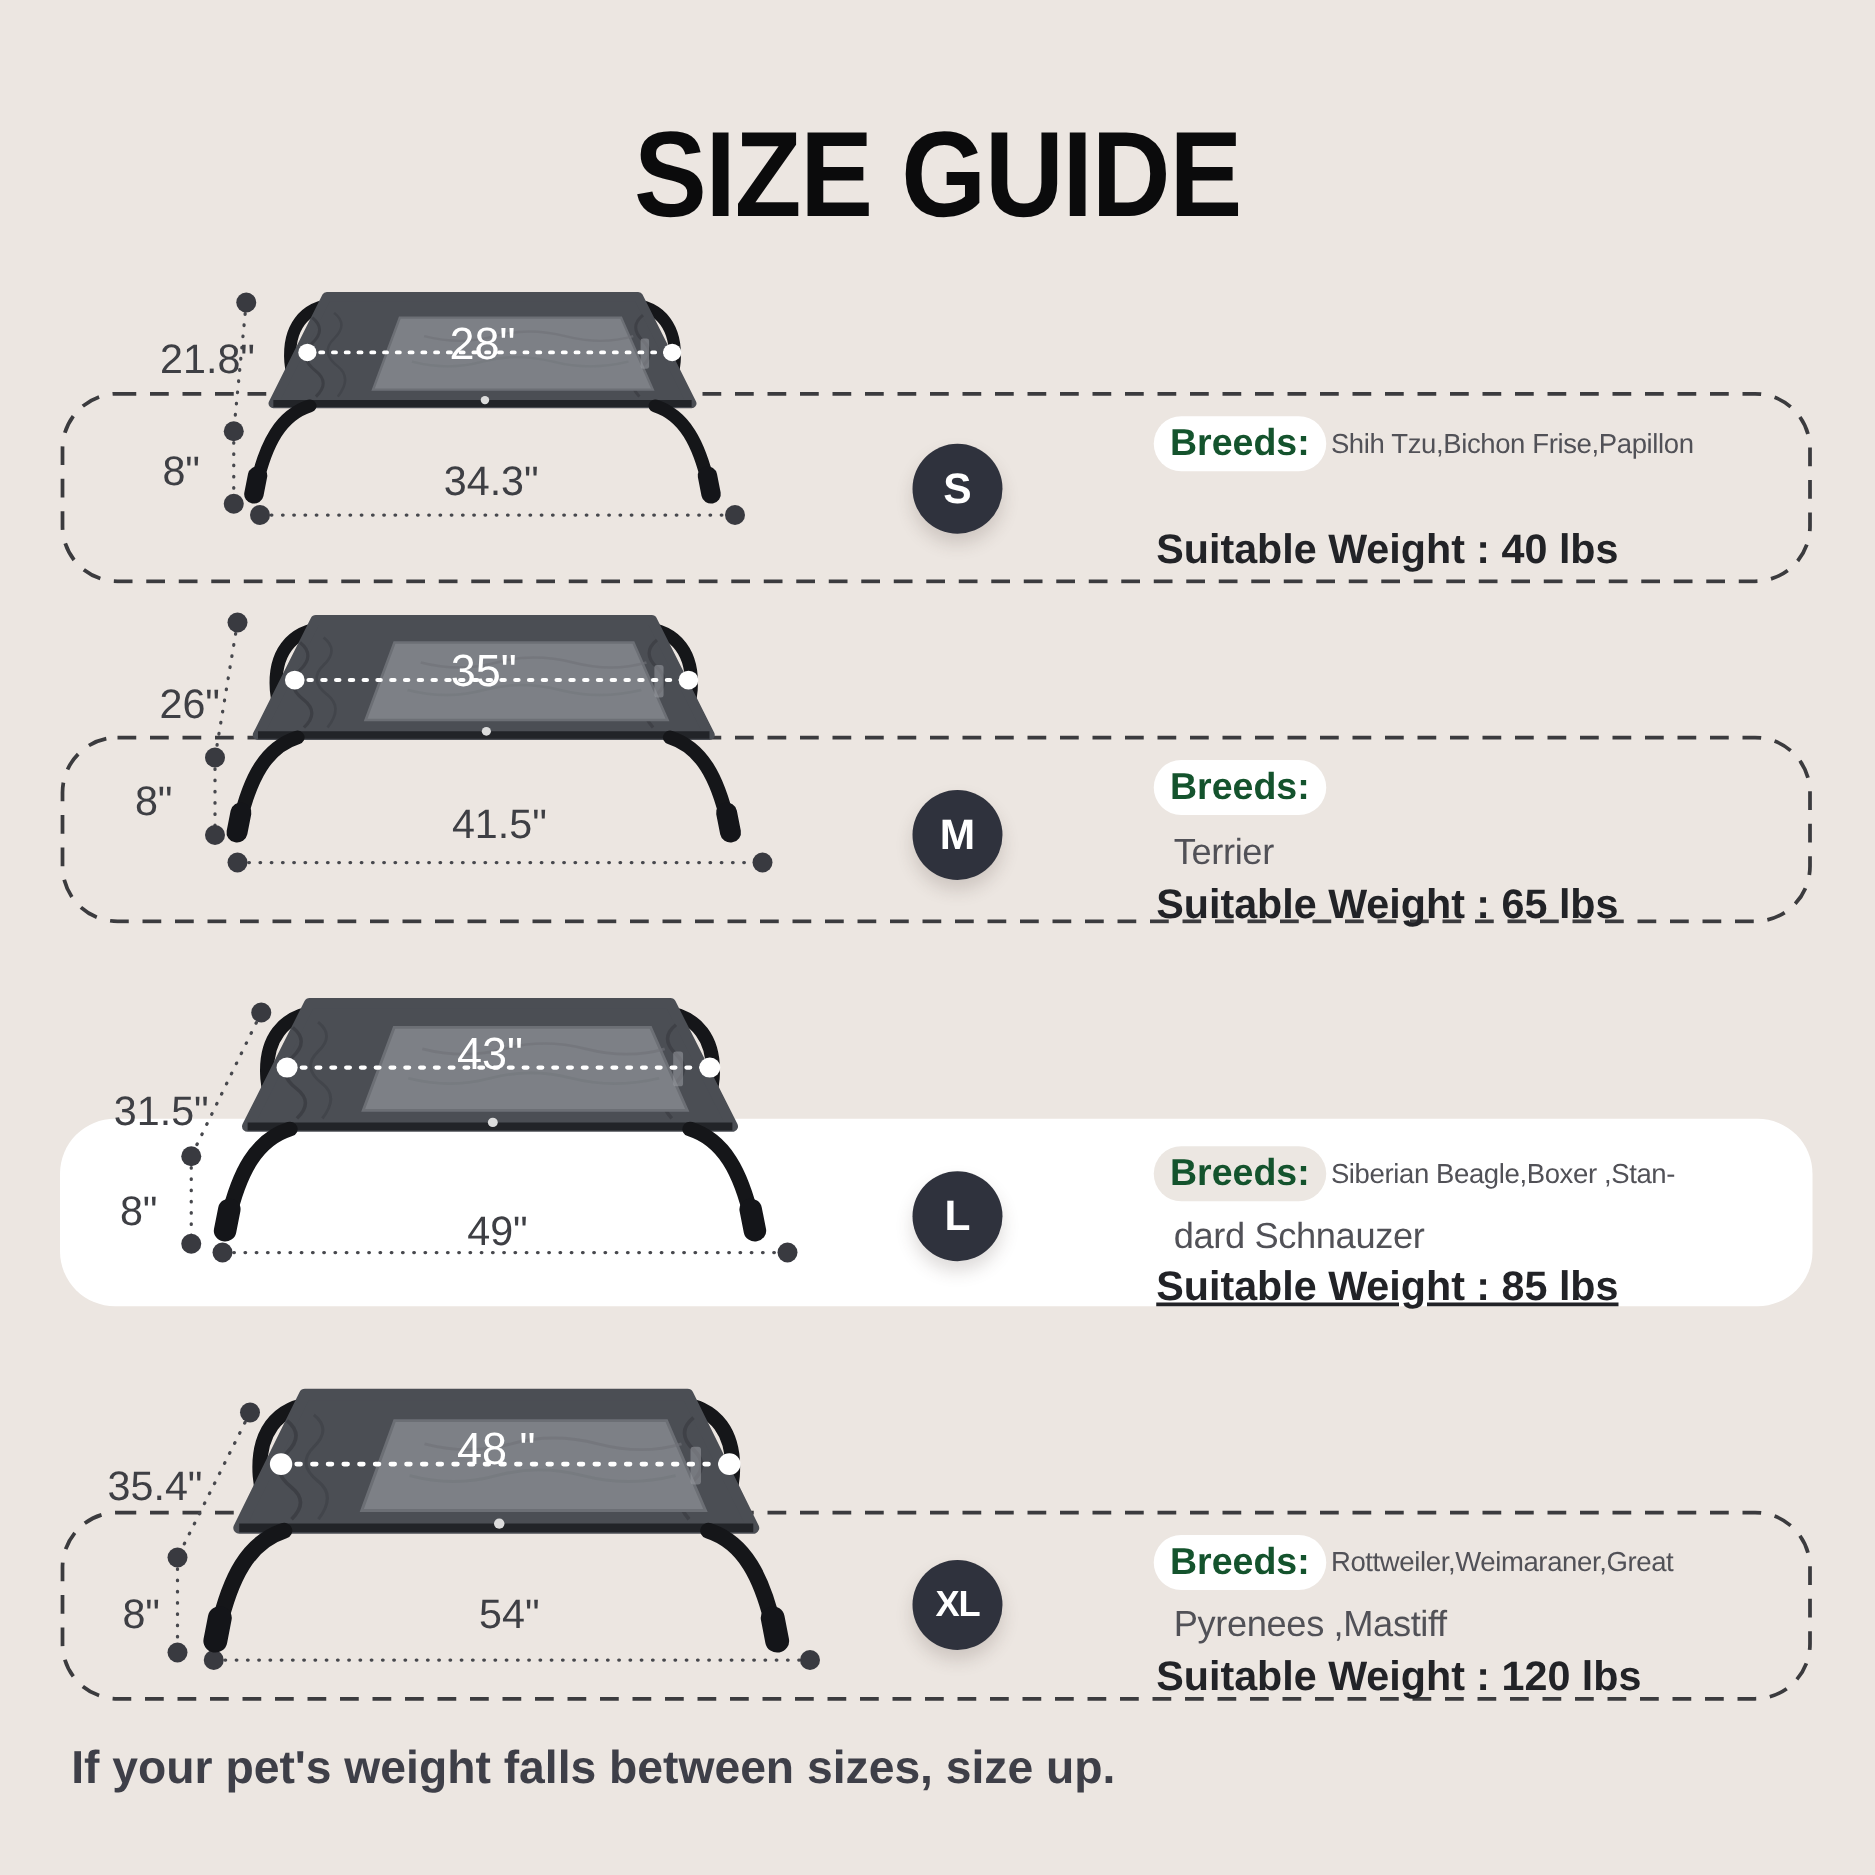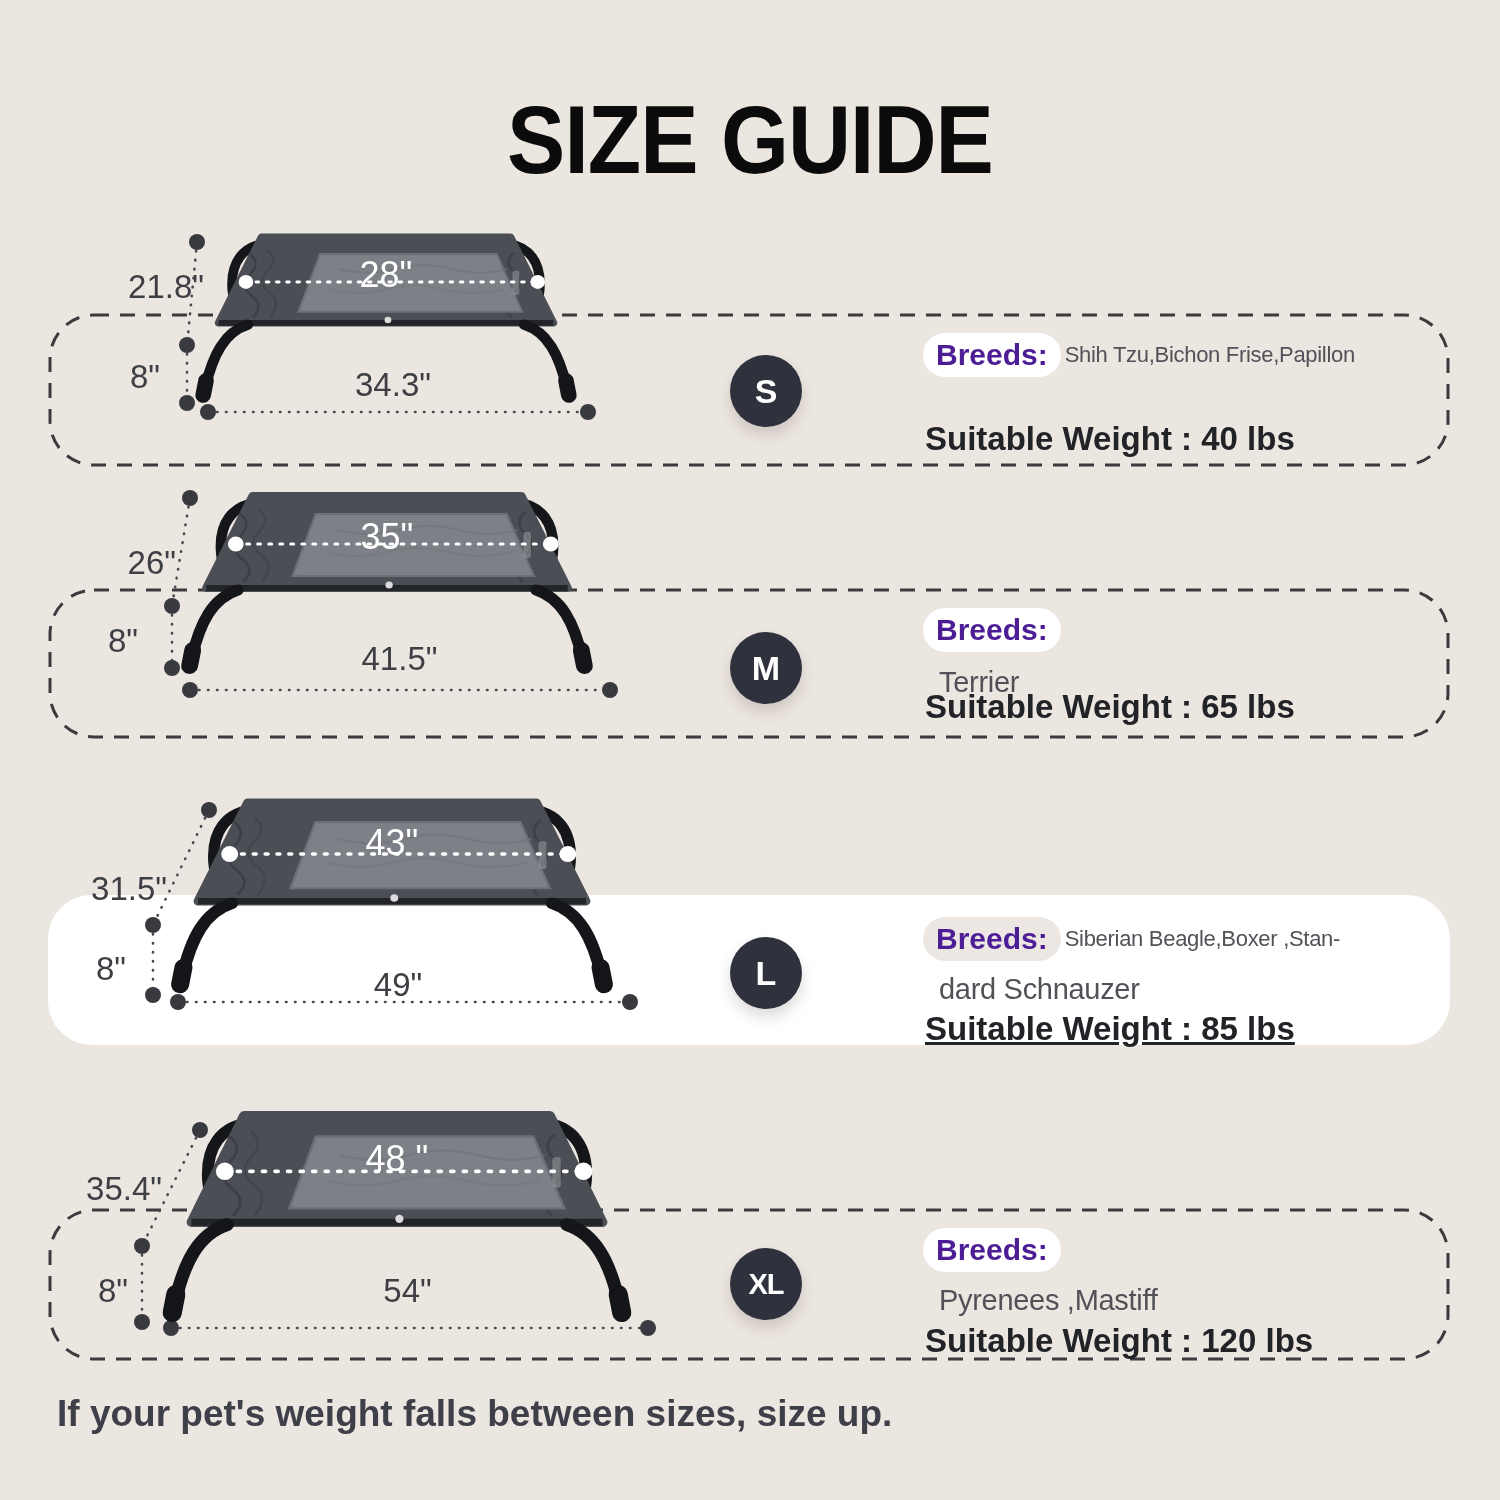--- a/index.html
+++ b/index.html
@@ -34,21 +34,21 @@
   .badge{
     position:absolute;z-index:4;width:72px;height:72px;border-radius:50%;
     background:#2f323d;color:#fff;display:flex;align-items:center;justify-content:center;
     font-weight:700;font-size:34px;box-shadow:0 8px 14px rgba(70,58,50,.18);
   }
   .badge.badge-xl{font-size:29px;letter-spacing:-1px;}
   .info{position:absolute;left:923px;z-index:4;width:560px;}
   .breeds-row{position:absolute;left:0;display:flex;align-items:center;white-space:nowrap;}
   .pill{
     display:inline-block;background:#ffffff;border-radius:22px;
-    padding:5px 13px;font-weight:700;font-size:30px;color:#4c1d95;
+    padding:5px 13px;font-weight:700;font-size:30px;color:#14532d;
   }
   .row--highlight .pill{background:#ece7e2;}
   .bval{font-size:22px;color:#515157;margin-left:4px;letter-spacing:-.3px;}
   .bval2{position:absolute;left:16px;font-size:29px;color:#515157;letter-spacing:-.3px;white-space:nowrap;text-align:center;}
   .weight{position:absolute;left:2px;font-size:33px;font-weight:700;color:#222327;white-space:nowrap;}
   .footer-note{
     position:absolute;left:57px;top:1393px;z-index:4;
     font-size:37px;font-weight:700;color:#3e3f48;
   }
 </style>
@@ -138,21 +138,21 @@
   <div class="dim dim-r" style="left:70px;top:134px;width:68px;">8"</div>
   <div class="dim dim-c" style="left:292px;top:152px;width:215px;">41.5"</div>
   <div class="badge" style="left:730px;top:144px;">
       <span>M</span>
     </div>
   <div class="info">
     <div class="breeds-row" style="top:120px;">
       <span class="pill">Breeds:</span>
     </div>
     <div class="bval2" style="top:178px;">Terrier</div>
-    <div class="weight" style="top:200px;">Suitable Weight : 65 lbs</div>
+    <div class="weight" style="top:216px;">Suitable Weight : 65 lbs</div>
   </div>
 </section>
 
 <section class="row row--highlight" style="top:786px;height:315px;">
   <div class="rowbox-solid" style="left:48px;top:109px;width:1402px;height:150px;"></div>
   <svg class="ann" width="700" height="315">
     <path class="dotline" d="M209,24 L153,139"></path>
     <circle class="dot" cx="209" cy="24" r="8"></circle>
     <path class="dotline" d="M153,139 L153,209"></path>
     <circle class="dot" cx="153" cy="139" r="8"></circle>
@@ -201,19 +201,20 @@
   <div class="dim dim-top" style="left:297px;top:52px;width:200px;">48 "</div>
   <div class="dim dim-r" style="left:10px;top:84px;width:152px;">35.4"</div>
   <div class="dim dim-r" style="left:60px;top:186px;width:68px;">8"</div>
   <div class="dim dim-c" style="left:300px;top:186px;width:215px;">54"</div>
   <div class="badge badge-xl" style="left:730px;top:162px;">
       <span>XL</span>
     </div>
   <div class="info">
     <div class="breeds-row" style="top:142px;">
       <span class="pill">Breeds:</span>
+      <span class="bval">Rottweiler,Weimaraner,Great</span>
     </div>
     <div class="bval2" style="top:198px;">Pyrenees ,Mastiff</div>
     <div class="weight" style="top:236px;">Suitable Weight : 120 lbs</div>
   </div>
 </section>
 
 <div class="footer-note">If your pet's weight falls between sizes, size up.</div>
 
 </body></html>

